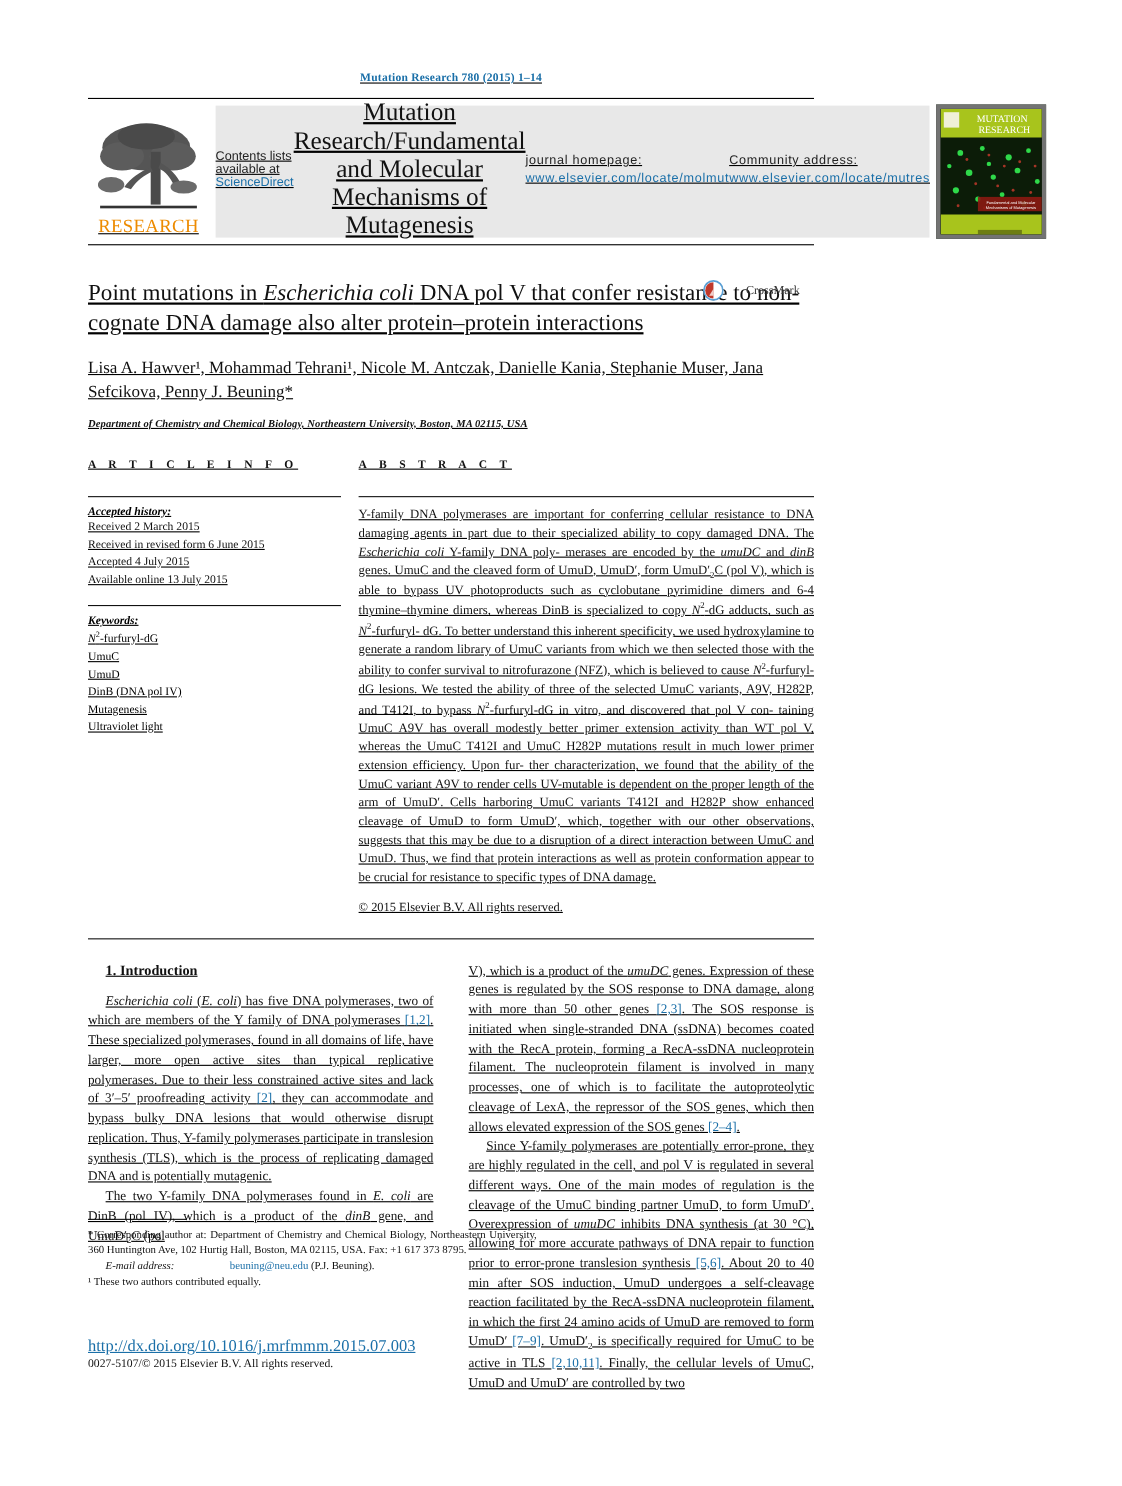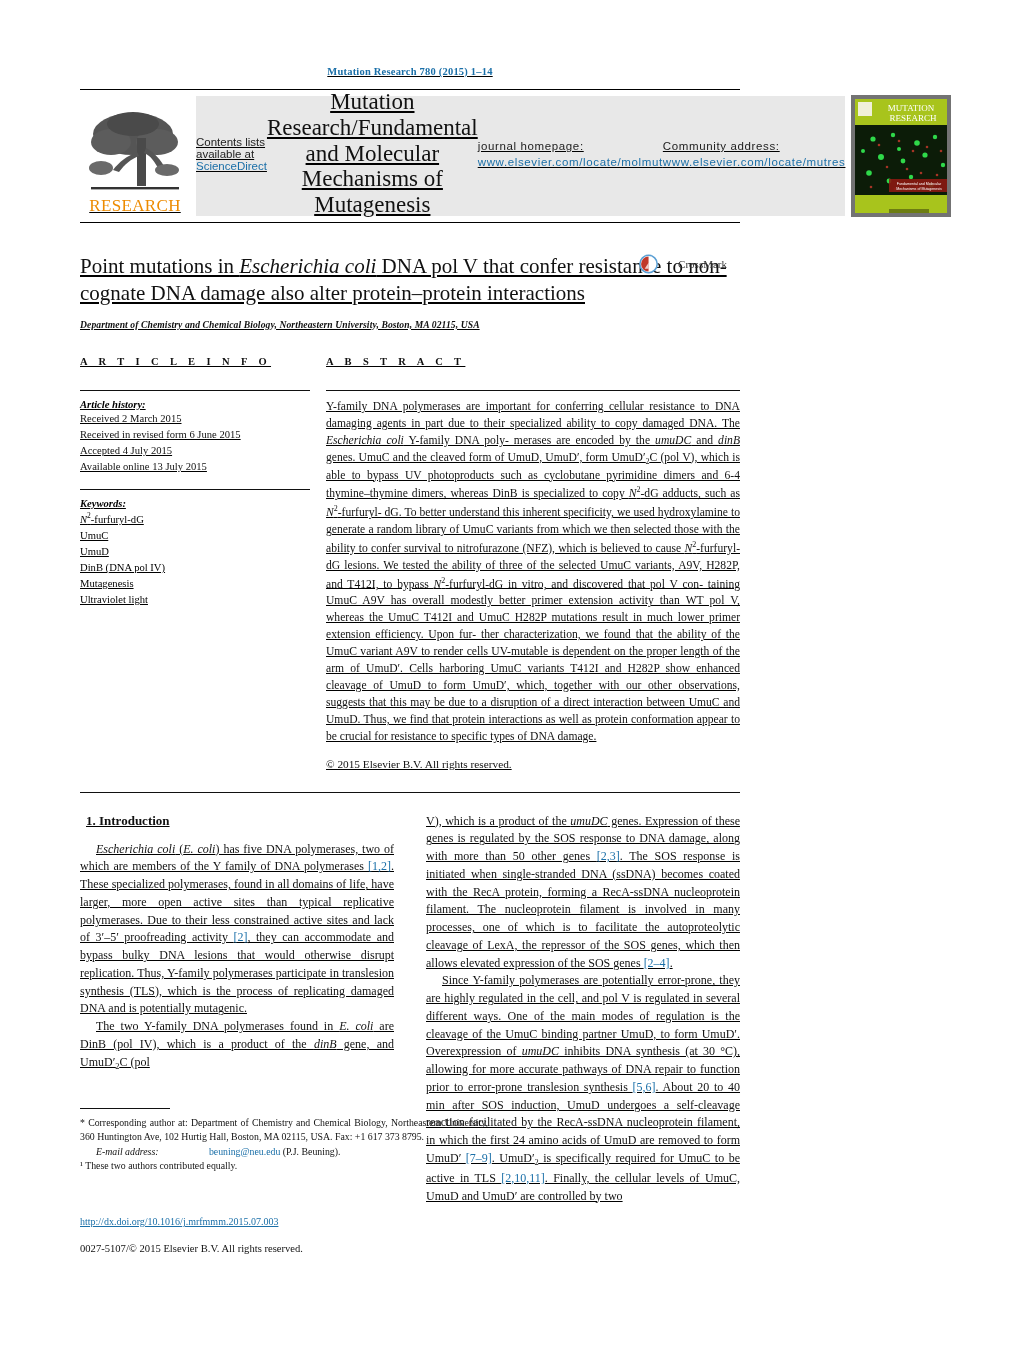--- a/index.html
+++ b/index.html
@@ -204,21 +204,21 @@
     margin: 0 80px;
     padding-top: 20px;
     display: flex;
     gap: 32px;
   }
   .bcol { flex: 1 1 0; }
   .sec-head {
     font-family: "Liberation Serif", serif;
     font-size: 13px;
     font-weight: bold;
-    margin: 0 0 12px 6px;
+    margin: 0 0 12px 16px;
     color: #111;
   }
   .para {
     font-family: "Liberation Serif", serif;
     font-size: 12px;
     line-height: 1.48;
     text-align: justify;
     color: #111;
     margin: 0;
     text-indent: 16px;
@@ -246,25 +246,25 @@
   .fn i { font-style: italic; }
   .fn a, .link { color: #1a6fa8; text-decoration: none; padding-left: 48px; }
   .doi-block {
     position: absolute;
     left: 80px;
     top: 1216px;
     width: 420px;
   }
   .doi-link {
     font-family: "Liberation Serif", serif;
-    font-size: 10px;
+    font-size: 15px;
     color: #1a6fa8;
     text-decoration: underline;
     display: block;
-    margin-bottom: 16px;
+    margin-bottom: 2px;
   }
   .issn {
     font-family: "Liberation Serif", serif;
     font-size: 10.6px;
     color: #111;
   }
 </style>
 </head>
 <body>
 
@@ -351,38 +351,39 @@
         <text x="64" y="91" font-family="Liberation Sans, sans-serif" font-size="3.6" fill="#fff" text-anchor="middle">Mechanisms of Mutagenesis</text>
         <rect x="34" y="110" width="40" height="6" fill="#6d7d12"></rect>
       </svg>
     </div>
   </div>
 
   <div class="titleblock">
     <h1 class="art-title">
       <span>Point mutations in </span><i>Escherichia coli</i><span> DNA pol V that confer resistance to non-cognate DNA damage also alter protein–protein interactions</span>
     </h1>
+    <div class="authors">Lisa A. Hawver¹, Mohammad Tehrani¹, Nicole M. Antczak, Danielle Kania, Stephanie Muser, Jana Sefcikova, Penny J. Beuning*</div>
     <div class="affil">Department of Chemistry and Chemical Biology, Northeastern University, Boston, MA 02115, USA</div>
 
     <div class="crossmark">
       <svg width="32" height="32" viewBox="0 0 32 32">
         <circle cx="16" cy="16" r="14.5" fill="#ffffff" stroke="#5a9fd4" stroke-width="2.6"></circle>
         <path d="M16 3.5 A12.5 12.5 0 0 0 16 28.5 Z" fill="#c0392b"></path>
         <path d="M9.5 24 L16 14 L16 24 Z" fill="#ffffff" opacity="0.75"></path>
       </svg>
       <span class="crossmark-label">CrossMark</span>
     </div>
   </div>
 
   <div class="infoabs">
 
     <div class="col-info">
       <div class="sect-label">A R T I C L E   I N F O</div>
       <div class="rule"></div>
-      <div class="info-head">Article history:</div>
+      <div class="info-head">Accepted history:</div>
       <div class="info-line">Received 2 March 2015</div>
       <div class="info-line">Received in revised form 6 June 2015</div>
       <div class="info-line">Accepted 4 July 2015</div>
       <div class="info-line">Available online 13 July 2015</div>
 
       <div class="rule-thin"></div>
       <div class="info-head">Keywords:</div>
       <div class="kw-line"><i>N</i><sup>2</sup>-furfuryl-dG</div>
       <div class="kw-line">UmuC</div>
       <div class="kw-line">UmuD</div>

